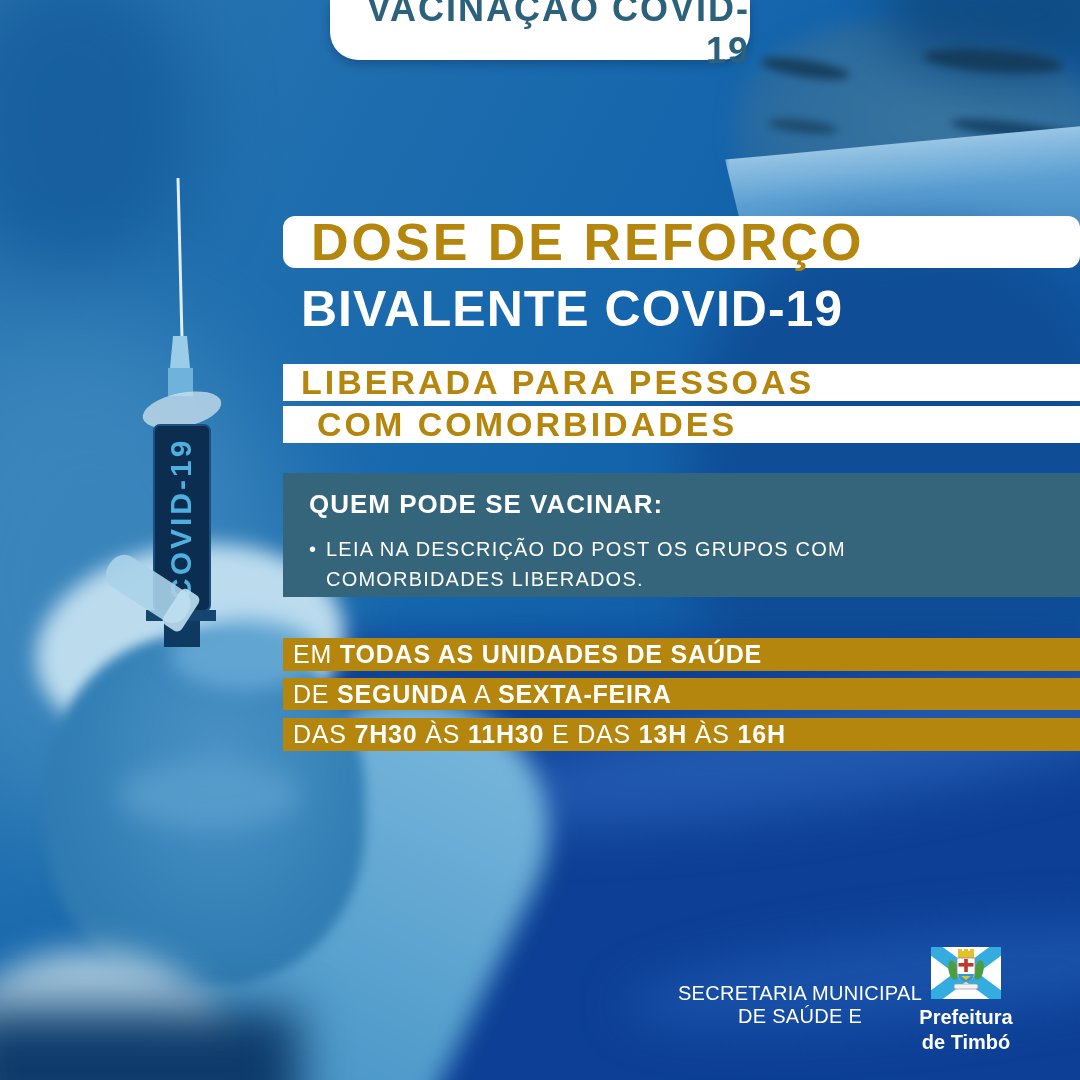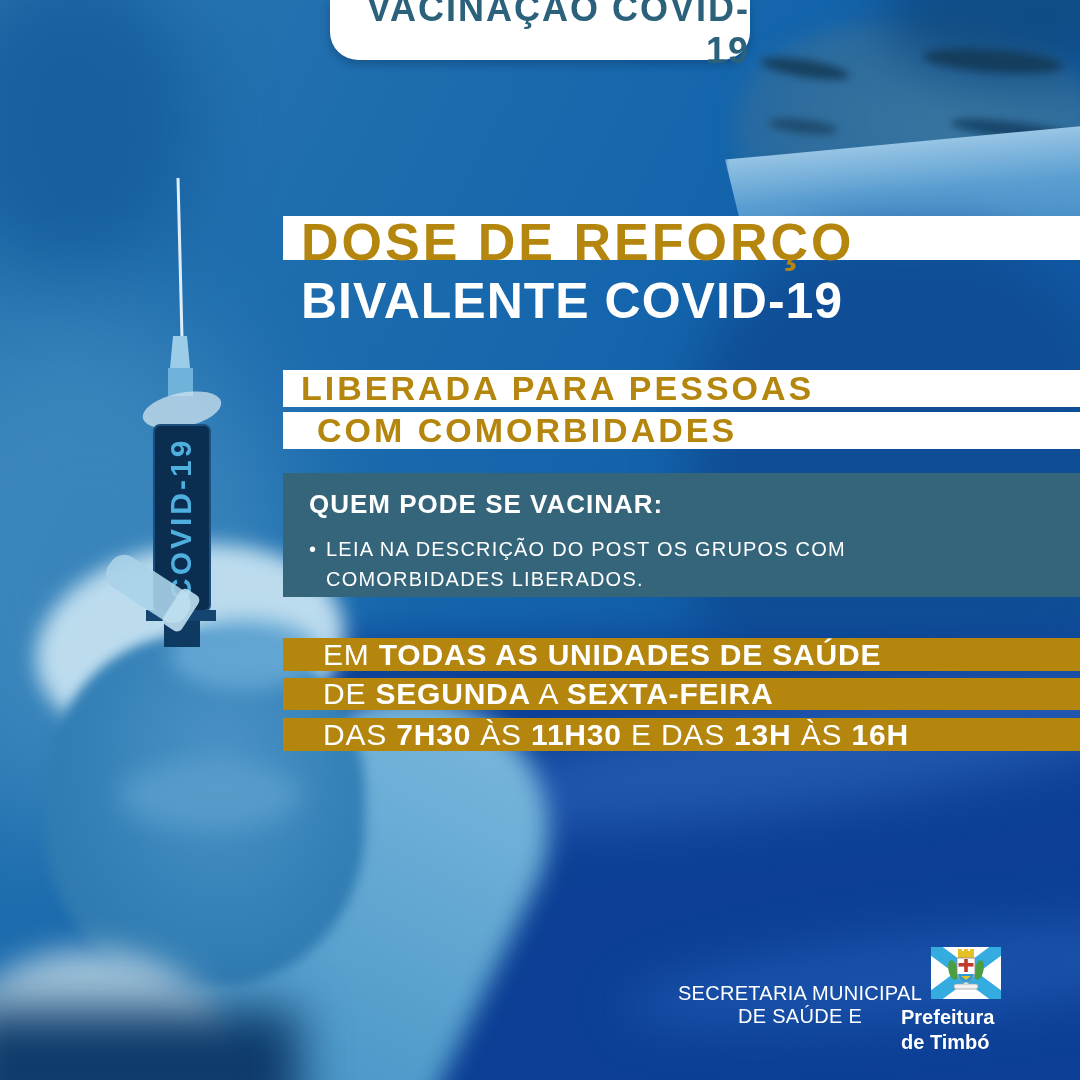--- a/index.html
+++ b/index.html
@@ -42,42 +42,42 @@
   
   .content{position:absolute;inset:0;z-index:5;}
 
   .badge{position:absolute;left:330px;top:0;width:420px;height:60px;background:var(--white);
     border-radius:0 0 28px 28px;display:flex;align-items:center;justify-content:center;
     box-shadow:0 4px 10px rgba(0,10,40,.25);text-align:right;}
   .badge span{font-size:36px;font-weight:700;letter-spacing:2px;color:var(--badge-text);}
 
   .headline{position:absolute;left:283px;top:216px;width:797px;}
   .bar-white{background:var(--white);width:100%;}
-  .hl-1{height:44px;line-height:52px;padding-left:18px;font-size:52px;font-weight:800;color:var(--gold);letter-spacing:3px;overflow:visible;}
+  .hl-1{height:52px;line-height:52px;padding-left:28px;font-size:52px;font-weight:800;color:var(--gold);letter-spacing:3px;overflow:visible;border-radius:12px;}
   .hl-2{margin:16px 0 0 18px;font-size:50px;font-weight:800;color:var(--white);letter-spacing:1px;line-height:1;}
-  .hl-3{margin-top:44px;height:37px;line-height:37px;padding-left:18px;font-size:34px;font-weight:800;color:var(--gold);letter-spacing:3px;}
+  .hl-3{margin-top:30px;height:37px;line-height:37px;padding-left:18px;font-size:34px;font-weight:800;color:var(--gold);letter-spacing:3px;}
   .hl-4{margin-top:5px;height:37px;line-height:37px;padding-left:34px;font-size:34px;font-weight:800;color:var(--gold);letter-spacing:3px;}
 
   .info-box{position:absolute;left:283px;top:473px;width:869px;height:124px;background:var(--box-bg);
     padding:16px 30px 0 26px;}
   .info-title{font-size:26px;font-weight:800;color:var(--white);letter-spacing:1px;}
   .info-bullet{display:flex;margin-top:14px;max-width:660px;}
   .bullet-dot{color:var(--white);font-size:20px;line-height:30px;margin-right:10px;}
   .bullet-text{font-size:20px;line-height:30px;color:var(--white);letter-spacing:1.2px;}
 
   .schedule{position:absolute;left:283px;top:638px;width:797px;}
-  .gold-bar{background:var(--gold);height:33px;line-height:33px;padding-left:40px;margin-bottom:7px;
-    font-size:30px;color:var(--white);letter-spacing:.8px;white-space:nowrap;}
+  .gold-bar{background:var(--gold);height:33px;line-height:33px;padding-left:10px;margin-bottom:7px;
+    font-size:25px;color:var(--white);letter-spacing:.8px;white-space:nowrap;}
   .gold-bar:nth-child(2){height:32px;line-height:32px;margin-bottom:8px;}
   .seg-bold{font-weight:700;}
   .seg-reg{font-weight:400;}
 
   .footer-org{position:absolute;left:655px;top:962px;width:290px;text-align:center;
     color:var(--white);font-size:20px;font-weight:400;line-height:23px;letter-spacing:.3px;margin-top:20px;}
-  .logo{position:absolute;left:901px;top:947px;width:130px;text-align:left;}
+  .logo{position:absolute;left:901px;top:947px;width:130px;text-align:center;}
   .logo .flag{display:block;margin:0 auto;width:70px;height:52px;}
   .logo-text{margin-top:6px;color:var(--white);font-size:20px;font-weight:700;line-height:25px;}
 </style>
 </head>
 <body>
 
 <div class="canvas">
 
   <div class="ph bg-base"></div>
   <div class="ph bg-tl-dark"></div>

